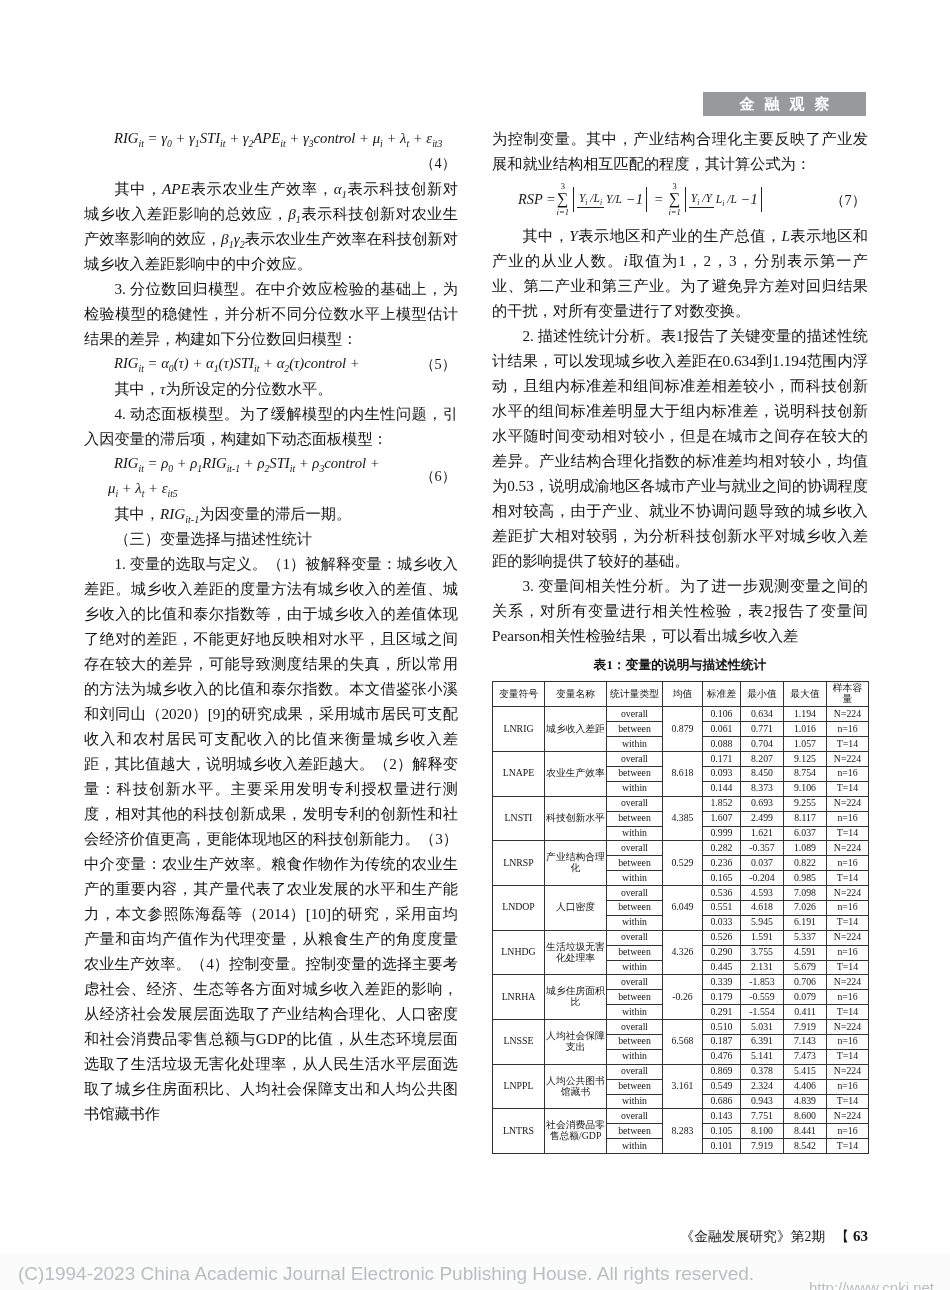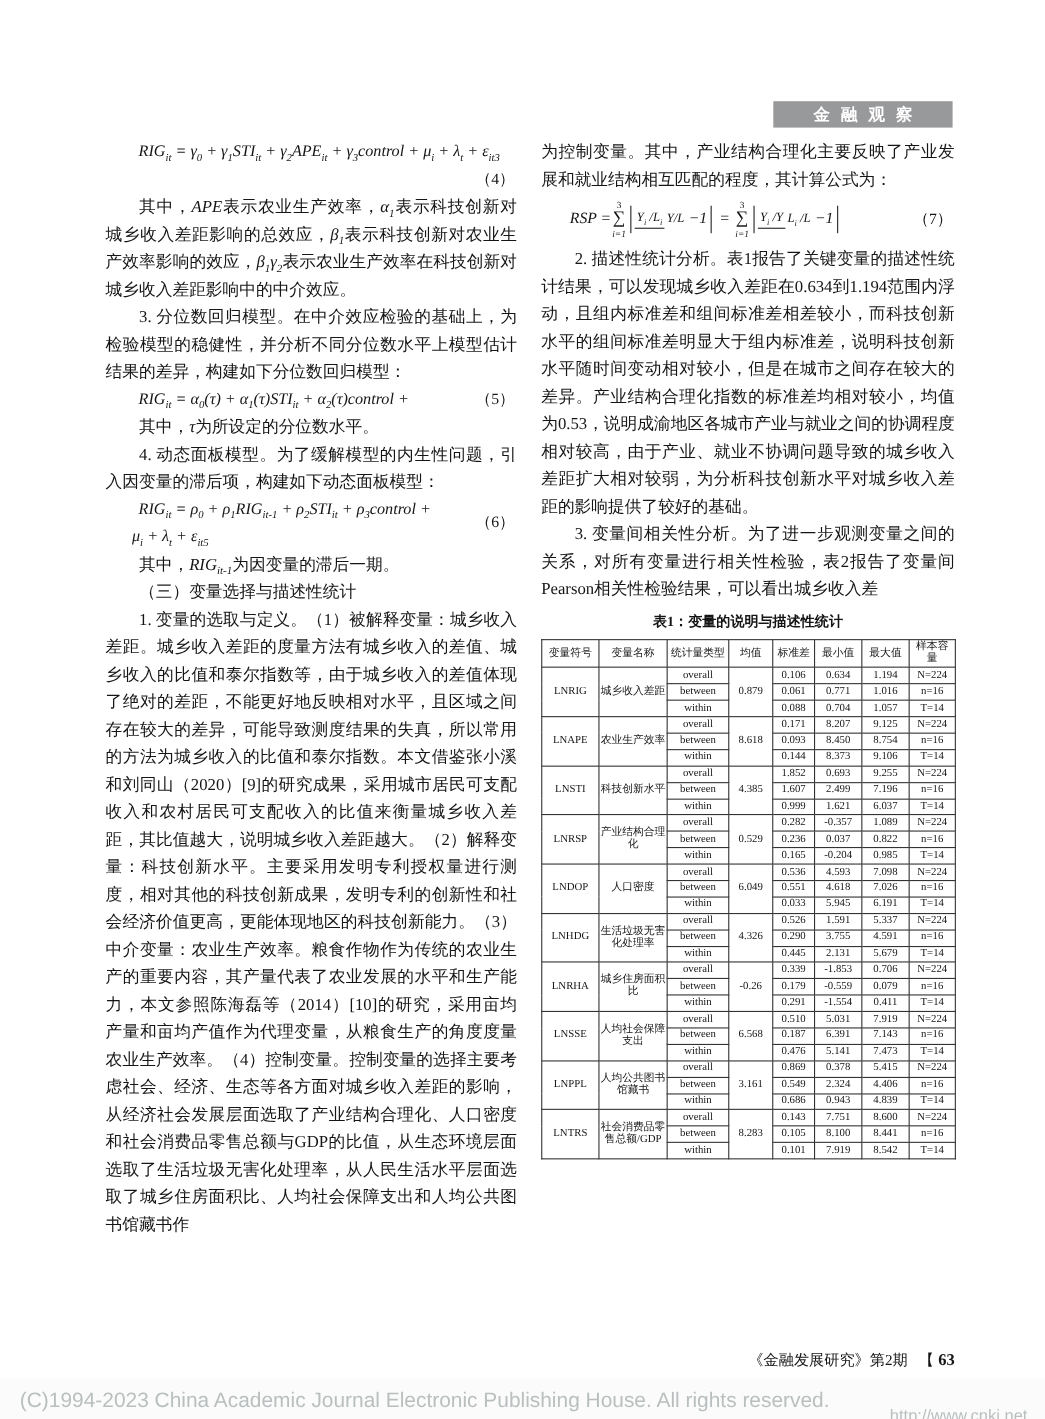--- a/index.html
+++ b/index.html
@@ -8,21 +8,21 @@
     position:relative; width:950px; height:1290px; background:#ffffff;
     font-family:"Liberation Serif","DejaVu Serif",serif; color:#151515; overflow:hidden;
   }
   .badge {
     position:absolute; top:92px; left:703px; width:163px; height:24px;
     background:#97999b; color:#ffffff; display:flex; align-items:center; justify-content:center;
     font-family:"Liberation Sans","DejaVu Sans",sans-serif; font-size:15px; font-weight:bold;
     letter-spacing:10px; text-indent:10px;
   }
   .col { position:absolute; top:126px; font-size:15.2px; line-height:25px; text-align:justify; }
-  .col-left  { left:84px;  width:374px;margin-left:12px; }
+  .col-left  { left:84px;  width:374px; }
   .col-right { left:492px; width:376px; }
   .para { margin:0; text-indent:2em; }
   .para.noind { text-indent:0; }
   sub { font-size:66%; font-style:inherit; line-height:0; }
   .para sub { font-style:italic; }
   .iv { font-style:italic; }
   .eqline { font-style:italic; font-size:14.7px; }
   .eqline.ind  { padding-left:30px; }
   .eqline.cont { padding-left:24px; }
   .eqtagline { text-align:right; font-size:14.3px; padding-right:2px; font-style:normal; }
@@ -120,20 +120,21 @@
       <span class="abs">
         <span class="frac">
           <span class="num">Y<sub>i</sub> /Y</span>
           <span class="den">L<sub>i</sub> /L</span>
         </span>
         <span class="m1">−1</span>
       </span>
       <span class="eqtag">（7）</span>
     </div>
 
+    <p class="para">其中，<span class="iv">Y</span>表示地区和产业的生产总值，<span class="iv">L</span>表示地区和产业的从业人数。<span class="iv">i</span>取值为1，2，3，分别表示第一产业、第二产业和第三产业。为了避免异方差对回归结果的干扰，对所有变量进行了对数变换。</p>
     <p class="para">2. 描述性统计分析。表1报告了关键变量的描述性统计结果，可以发现城乡收入差距在0.634到1.194范围内浮动，且组内标准差和组间标准差相差较小，而科技创新水平的组间标准差明显大于组内标准差，说明科技创新水平随时间变动相对较小，但是在城市之间存在较大的差异。产业结构合理化指数的标准差均相对较小，均值为0.53，说明成渝地区各城市产业与就业之间的协调程度相对较高，由于产业、就业不协调问题导致的城乡收入差距扩大相对较弱，为分析科技创新水平对城乡收入差距的影响提供了较好的基础。</p>
     <p class="para">3. 变量间相关性分析。为了进一步观测变量之间的关系，对所有变量进行相关性检验，表2报告了变量间Pearson相关性检验结果，可以看出城乡收入差</p>
 
     <div class="tbl-title">表1：变量的说明与描述性统计</div>
     <table class="stats">
       <colgroup>
         <col style="width:52px">
           <col style="width:62px">
           <col style="width:56px">
           <col style="width:40px">
@@ -210,21 +211,21 @@
             <td rowspan="3">4.385</td>
             <td>1.852</td>
             <td>0.693</td>
             <td>9.255</td>
             <td>N=224</td>
           </tr>
           <tr>
             <td>between</td>
             <td>1.607</td>
             <td>2.499</td>
-            <td>7.196</td>
+            <td>8.117</td>
             <td>n=16</td>
           </tr>
           <tr>
             <td>within</td>
             <td>0.999</td>
             <td>1.621</td>
             <td>6.037</td>
             <td>T=14</td>
           </tr>
           <tr>

